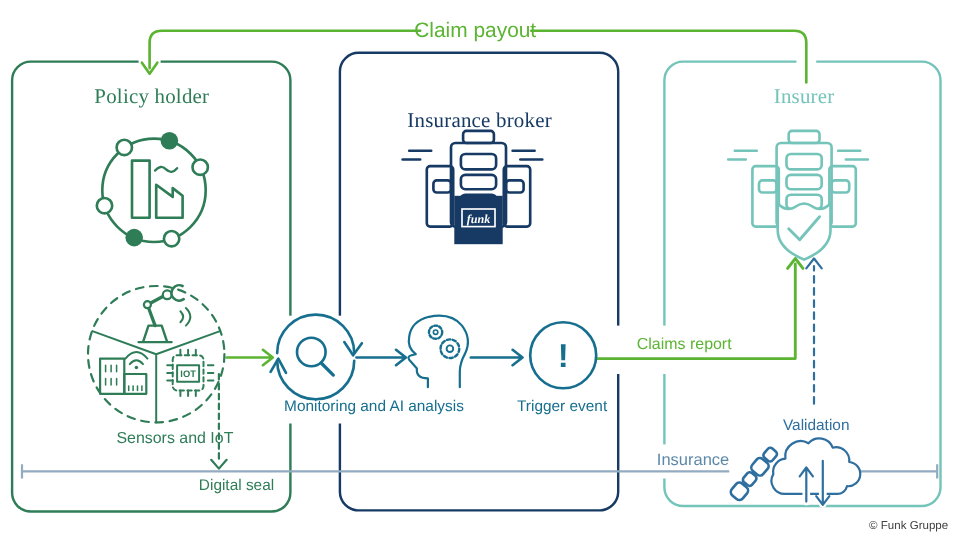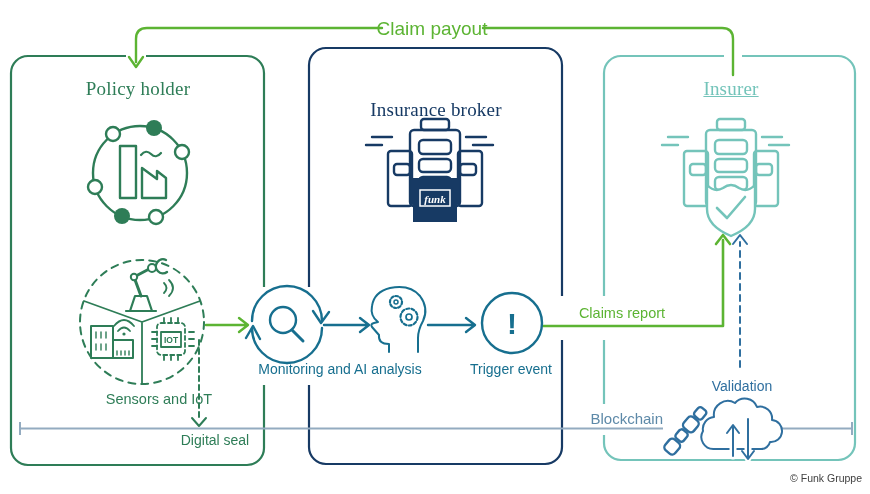--- a/index.html
+++ b/index.html
@@ -6,21 +6,21 @@
     --bright-green:#5cb433; --dark-green:#2e7d57; --navy:#173a64; --teal:#74c4ba;
     --petrol:#176f8f; --steel-blue:#2f6f9f; --line-gray:#93abc0;
     --blockchain-label:#5d89a8; --copyright:#404040;
   }
   html,body{margin:0;padding:0;background:#fff;}
   .stage{position:relative;width:870px;height:494px;background:#fff;overflow:hidden;
          font-family:"Liberation Sans",sans-serif;}
   .stage svg{position:absolute;left:0;top:0;}
   .lbl{position:absolute;white-space:nowrap;transform:translateX(-50%);}
   .title{font-family:"Liberation Serif","DejaVu Serif",serif;font-size:19px;letter-spacing:.2px;}
-  .t-policy{color:var(--dark-green);} .t-broker{color:var(--navy);margin-top:21px;} .t-insurer{color:var(--teal);text-decoration:underline;}
+  .t-policy{color:var(--dark-green);} .t-broker{color:var(--navy);margin-top:21px;} .t-insurer{color:var(--teal);}
   .green{color:var(--bright-green);font-size:19px;}
   .petrol-t{color:var(--petrol);font-size:14px;}
   .dgreen-t{color:var(--dark-green);font-size:14px;}
   .steel-t{color:var(--steel-blue);font-size:14px;}
   .bc-t{color:var(--blockchain-label);font-size:15px;transform:none;}
   .copy{color:var(--copyright);font-size:10.5px;transform:none;}
   .ln{fill:none;stroke-linecap:round;stroke-linejoin:round;}
   .sq{fill:none;stroke-linecap:butt;}
   .sk-dg{stroke:var(--dark-green);} .sk-nv{stroke:var(--navy);} .sk-tl{stroke:var(--teal);}
   .sk-bg{stroke:var(--bright-green);} .sk-pt{stroke:var(--petrol);} .sk-sb{stroke:var(--steel-blue);}
@@ -204,18 +204,18 @@
 <span class="lbl title t-insurer" style="left:731px;top:78px;">Insurer</span>
 
 <span class="lbl petrol-t" style="left:340px;top:361px;">Monitoring and AI analysis</span>
 <span class="lbl petrol-t" style="left:511px;top:361px;">Trigger event</span>
 
 <span class="lbl green" style="left:622px;top:305px;font-size:14.5px;">Claims report</span>
 
 <span class="lbl dgreen-t" style="left:137px;top:391px;font-size:14.5px;margin-left:22px;">Sensors and IoT</span>
 <span class="lbl dgreen-t" style="left:215px;top:432px;">Digital seal</span>
 
-<span class="lbl bc-t" style="right:207px;top:410px;left:auto;">Blockchain</span>
+<span class="lbl bc-t" style="right:207px;top:410px;left:auto;">Insurance</span>
 <span class="lbl steel-t" style="left:742px;top:378px;">Validation</span>
 
 <span class="lbl copy" style="right:8px;top:472px;left:auto;">© Funk Gruppe</span>
 
 </div>
 
 </body></html>

